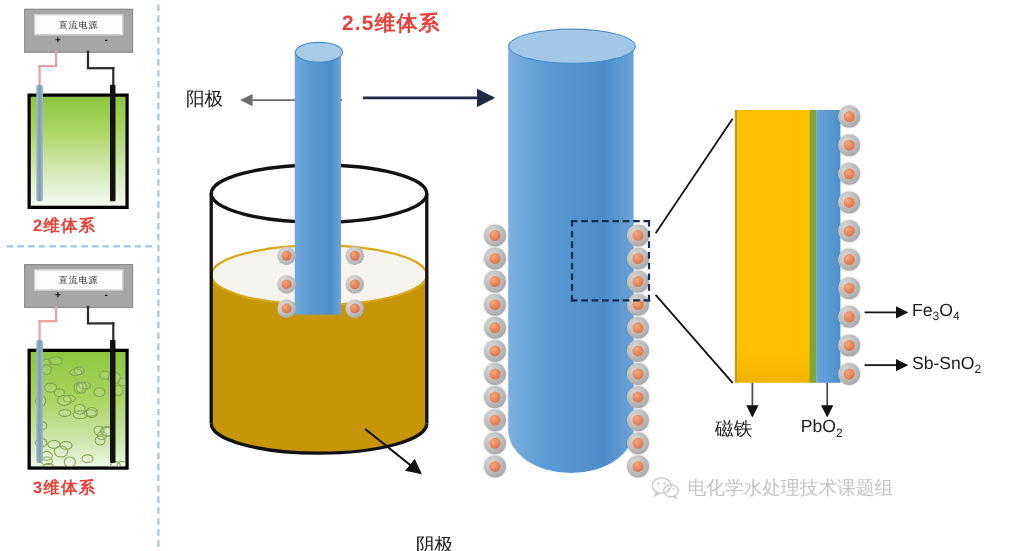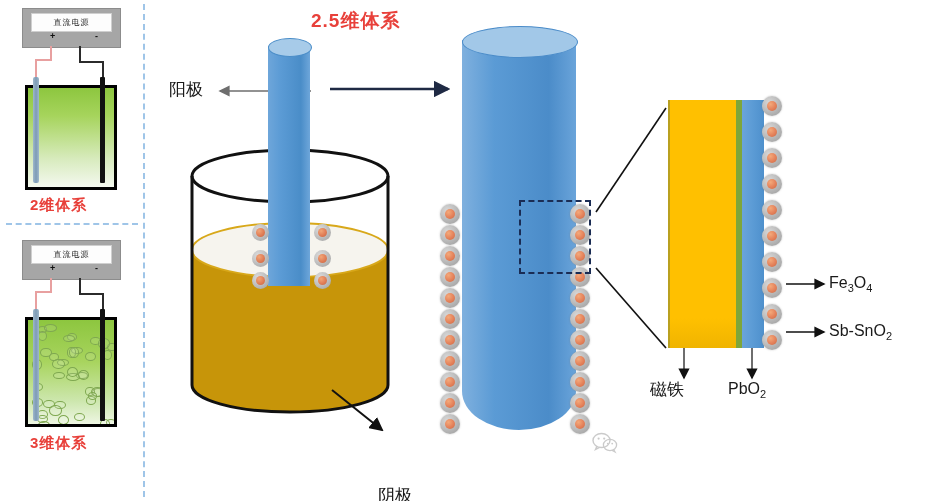--- a/index.html
+++ b/index.html
@@ -292,13 +292,14 @@
   <svg width="26" height="22" viewBox="0 0 26 22">
     <ellipse cx="9.5" cy="8.5" rx="8.5" ry="7" fill="none" stroke="#8c8c8c" stroke-width="1.4"></ellipse>
     <path d="M5,14 L3.5,17.5 L7.5,15.4" fill="none" stroke="#8c8c8c" stroke-width="1.4"></path>
     <circle cx="6.6" cy="6.6" r="1.1" fill="#8c8c8c"></circle>
     <circle cx="12.2" cy="6.6" r="1.1" fill="#8c8c8c"></circle>
     <ellipse cx="18" cy="13" rx="6.6" ry="5.6" fill="none" stroke="#8c8c8c" stroke-width="1.3"></ellipse>
     <path d="M21.5,17.2 L23,20 L19.8,18.3" fill="none" stroke="#8c8c8c" stroke-width="1.3"></path>
     <circle cx="15.8" cy="11.6" r="0.9" fill="#8c8c8c"></circle>
     <circle cx="20.2" cy="11.6" r="0.9" fill="#8c8c8c"></circle>
   </svg>
+  <span class="wm-text">电化学水处理技术课题组</span>
 </div>
 
 </body></html>

